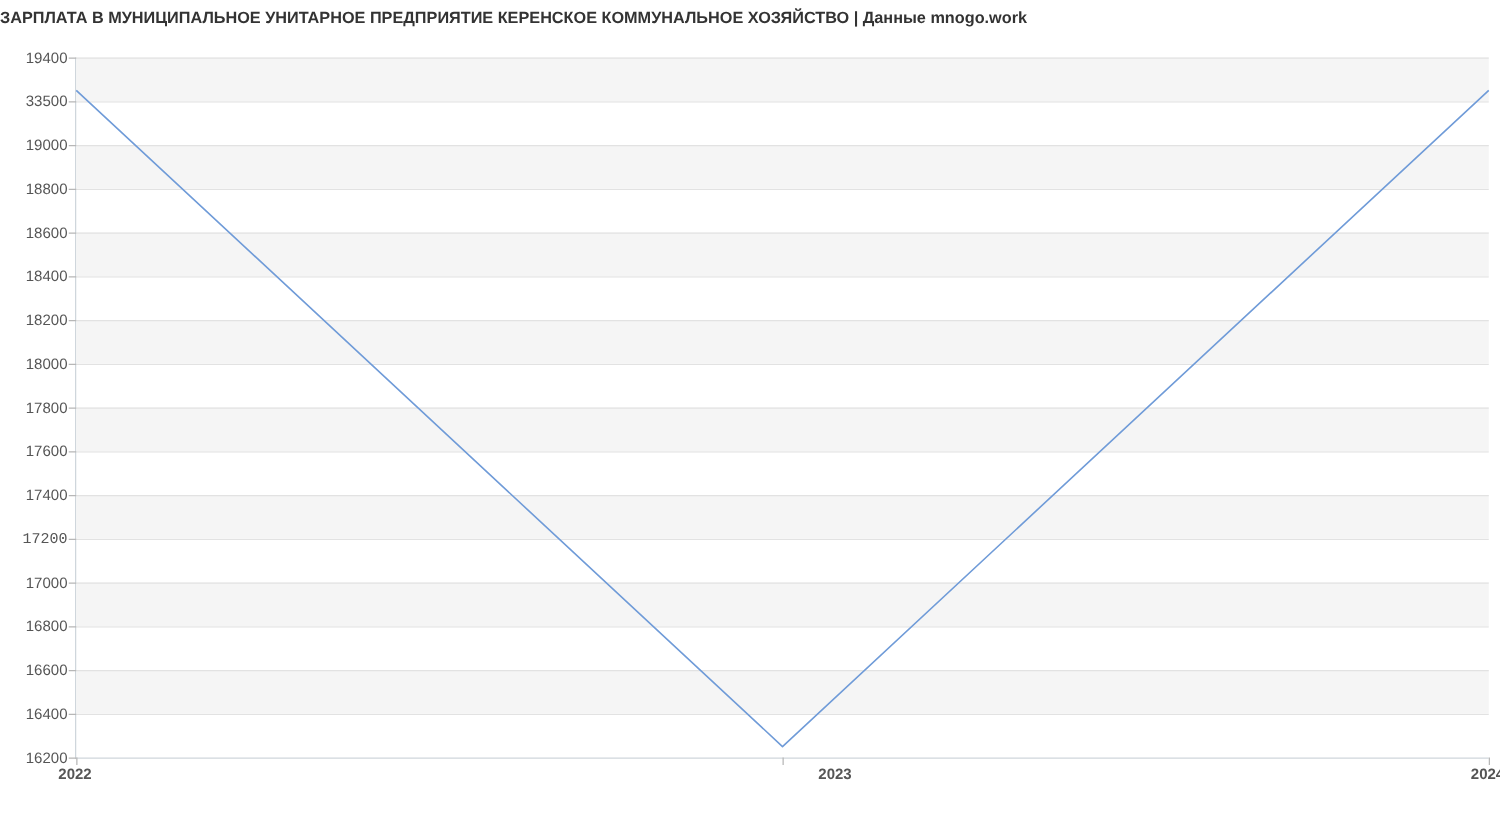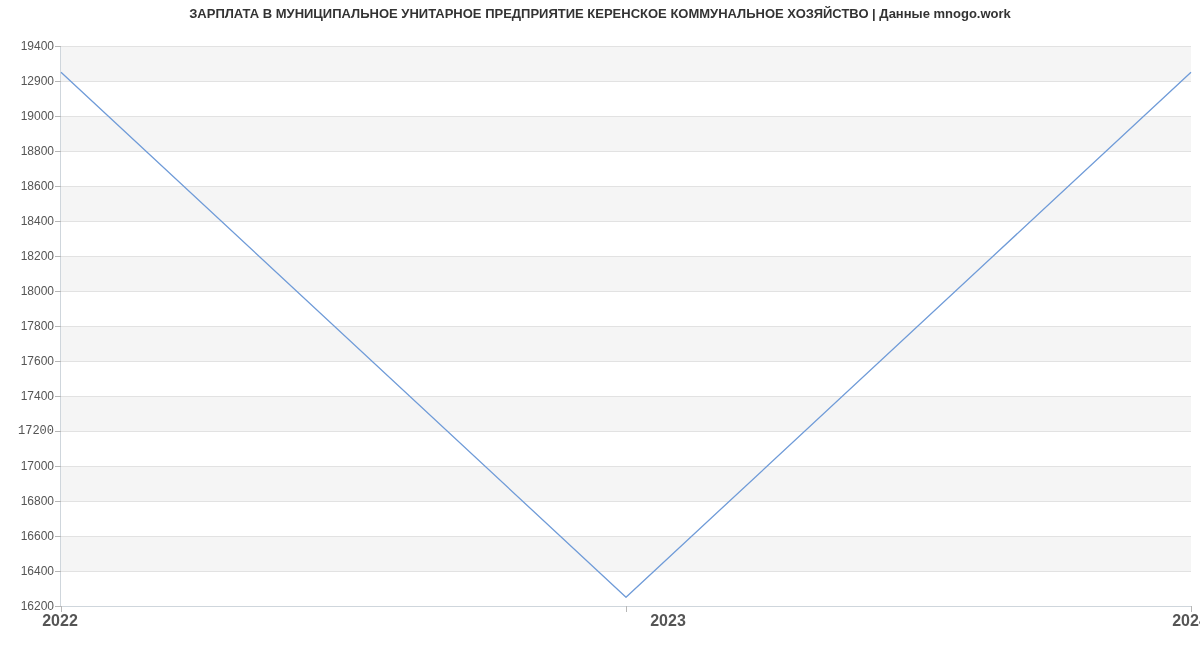--- a/index.html
+++ b/index.html
@@ -14,21 +14,21 @@
   .chart-wrap {
     position: relative;
     width: 1200px;
     height: 650px;
   }
   .title {
     position: absolute;
     top: 6px;
     left: 0;
     right: 0;
-    text-align: center;
+    text-align: left;
     font-size: 13px;
     font-weight: 600;
     color: #333;
   }
   .plot {
     position: absolute;
     left: 60px;
     top: 46px;
     width: 1130px;
     height: 560px;
@@ -68,21 +68,21 @@
     position: absolute;
     bottom: -6px;
     width: 0;
     height: 6px;
     border-left: 1px solid #b7b7b7;
   }
   .x-tick-label {
     position: absolute;
     top: 612px;
     transform: translateX(-50%);
-    font-size: 16px;
+    font-size: 12px;
     color: #555;
     font-weight: 600;
   }
   svg.line-layer {
     position: absolute;
     left: 0;
     top: 0;
     width: 100%;
     height: 100%;
     overflow: visible;
@@ -156,18 +156,18 @@
     <div class="y-tick-label" style="top: 431px; font-family: Liberation Mono, monospace;">17200</div>
     <div class="y-tick-label" style="top: 396px;">17400</div>
     <div class="y-tick-label" style="top: 361px;">17600</div>
     <div class="y-tick-label" style="top: 326px;">17800</div>
     <div class="y-tick-label" style="top: 291px;">18000</div>
     <div class="y-tick-label" style="top: 256px;">18200</div>
     <div class="y-tick-label" style="top: 221px;">18400</div>
     <div class="y-tick-label" style="top: 186px; text-align: center;">18600</div>
     <div class="y-tick-label" style="top: 151px;">18800</div>
     <div class="y-tick-label" style="top: 116px;">19000</div>
-    <div class="y-tick-label" style="top: 81px;">12900</div>
+    <div class="y-tick-label" style="top: 81px;">33500</div>
     <div class="y-tick-label" style="top: 46px;">19400</div>
     <div class="x-tick-label" style="left: 60px;">2022</div>
     <div class="x-tick-label" style="left: 625px; margin-left: 43px;">2023</div>
     <div class="x-tick-label" style="left: 1190px;">2024</div>
   </div>
 
 </body></html>

